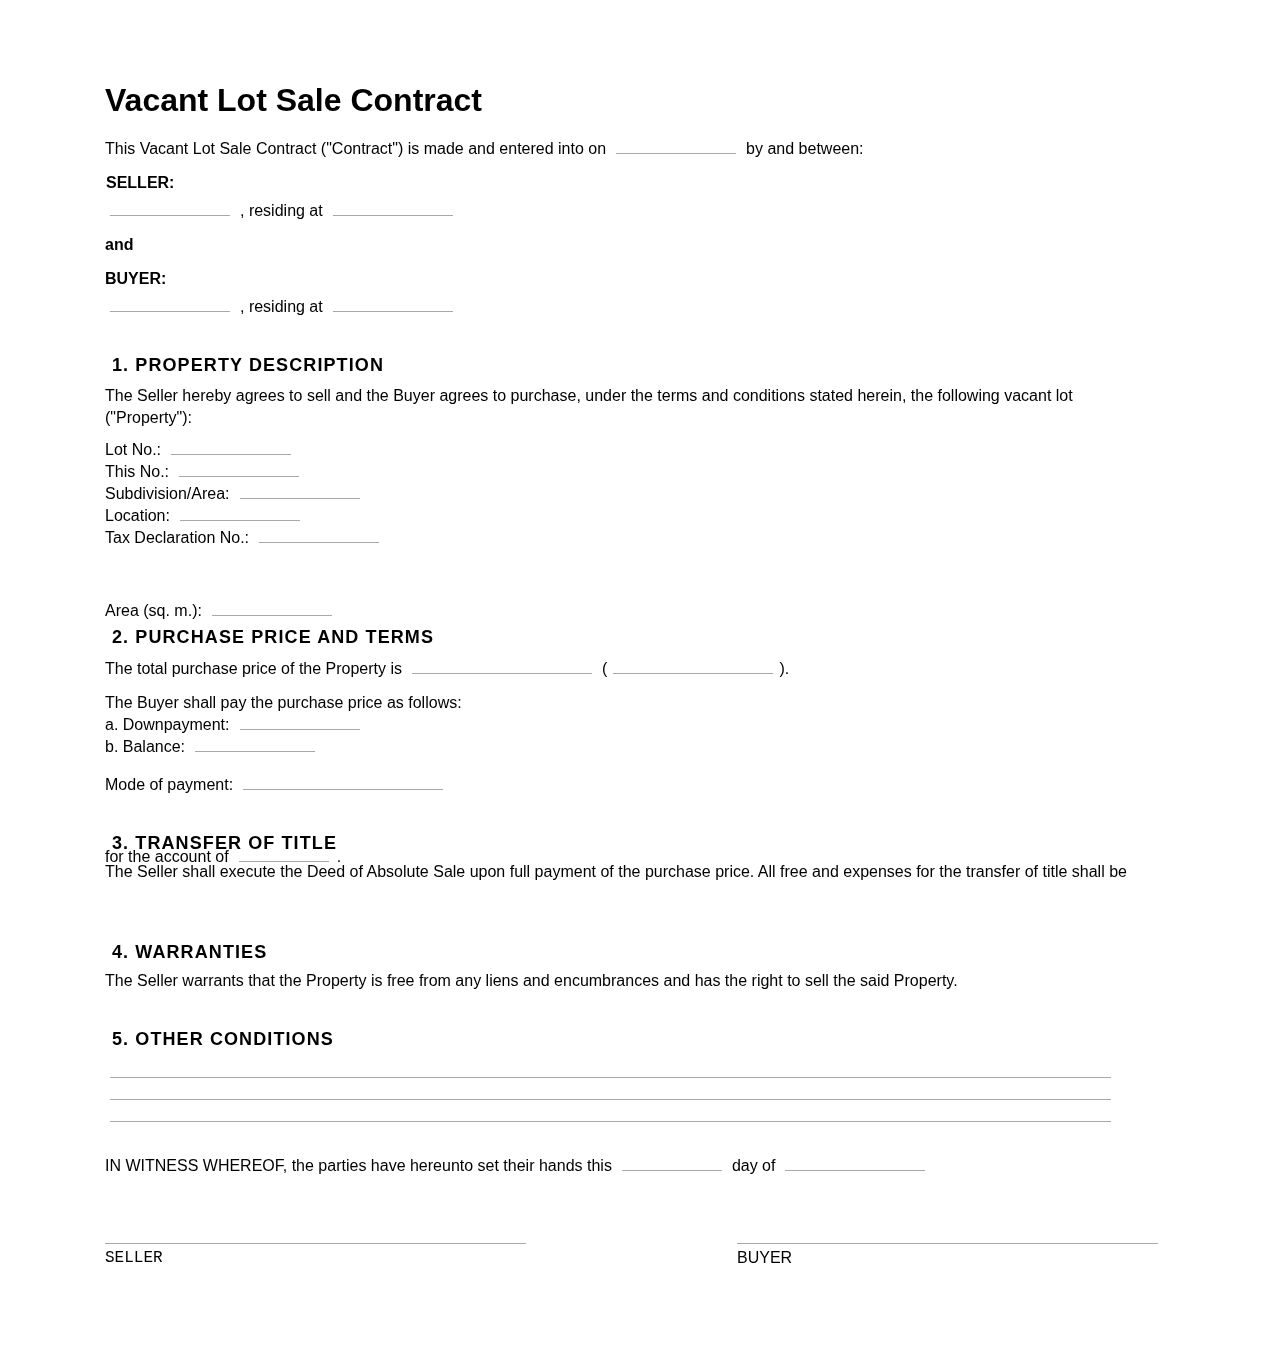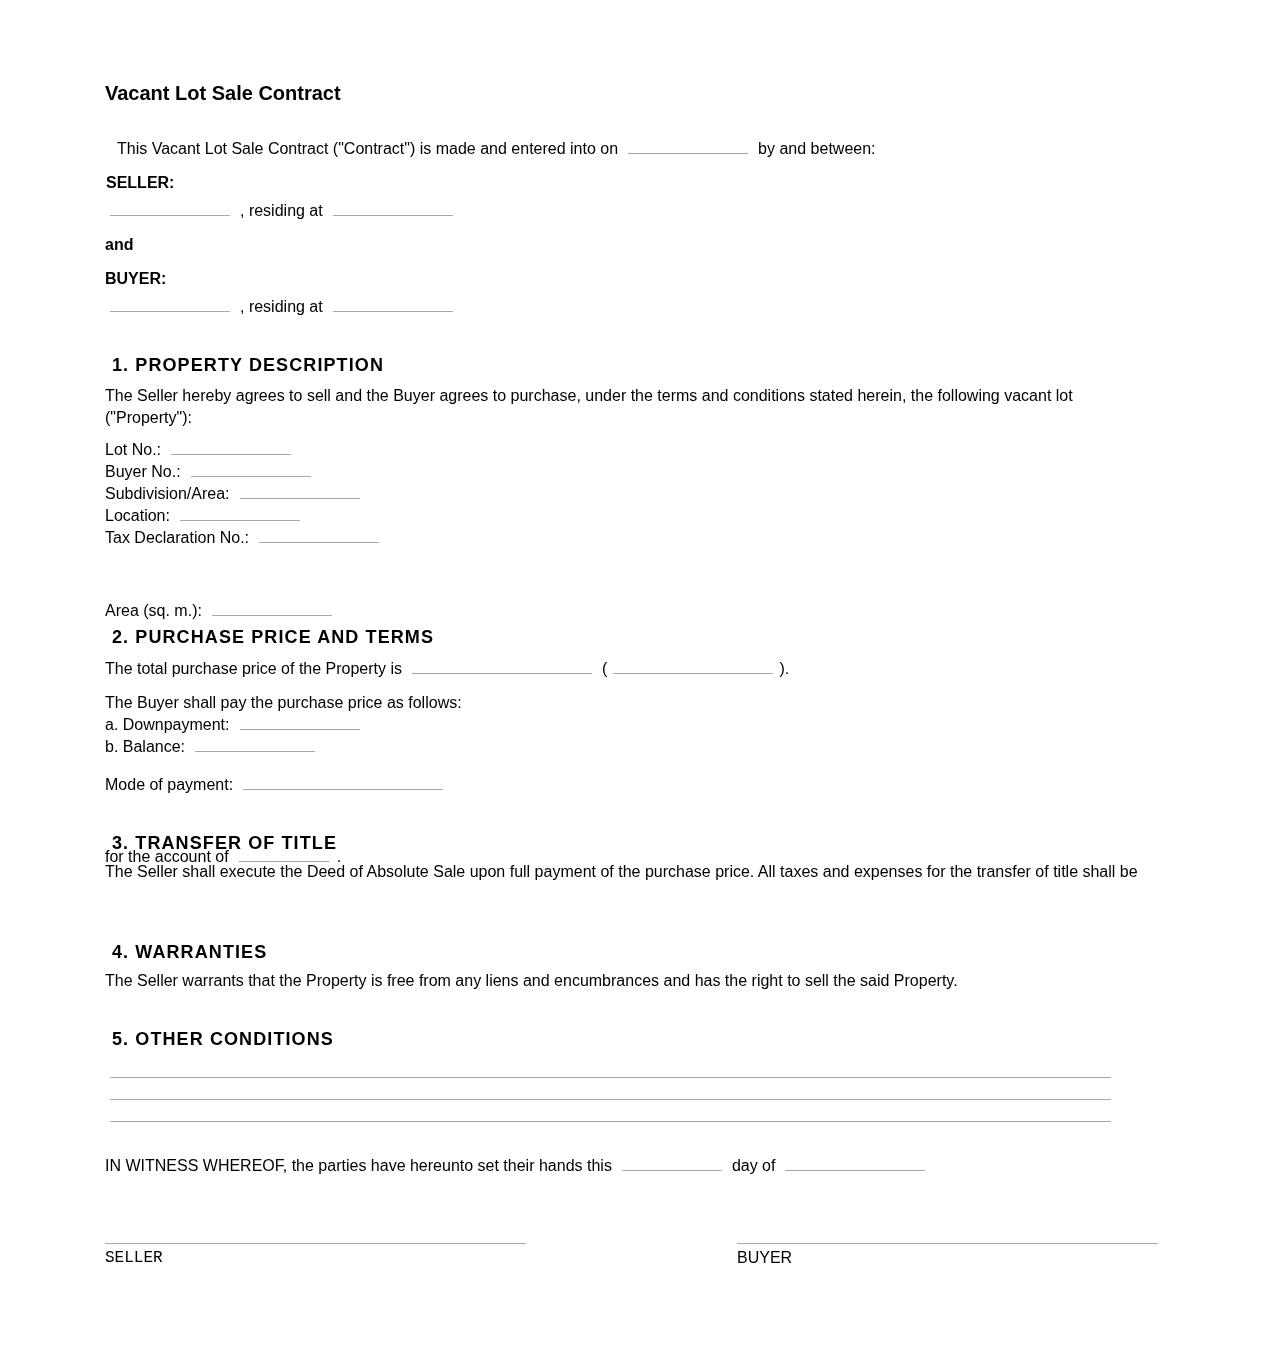--- a/index.html
+++ b/index.html
@@ -4,42 +4,42 @@
 <style>
   html, body { margin: 0; padding: 0; background: #ffffff; }
   body {
     width: 1263px; height: 1350px; position: relative; overflow: hidden;
     font-family: "Liberation Sans", sans-serif; color: #000; font-size: 16px;
   }
   .page { position: absolute; left: 105px; top: 0; width: 1053px; }
   .abs { position: absolute; white-space: nowrap; }
   h1 {
     position: absolute; left: 0; top: 82px; margin: 0;
-    font-size: 20px; font-weight: bold; letter-spacing: 0px;
+    font-size: 32px; font-weight: bold; letter-spacing: 0px;
   }
   .h2 {
     position: absolute; left: 0; margin: 7px; font-size: 18px; font-weight: bold;
     letter-spacing: 1.1px;
   }
   .bold { font-weight: bold; }
   .blank {
     display: inline-block; border-bottom: 1.5px solid #a8a8a8; height: 1px;
     vertical-align: baseline; margin: 0 10px;
   }
   .line { position: absolute; border-top: 1.5px solid #a8a8a8; height: 0; }
   p.para { position: absolute; left: 0; margin: 0; line-height: 22px; width: 1045px; white-space: normal; }
 </style>
 </head>
 <body>
 
 <div class="page">
 
   <h1>Vacant Lot Sale Contract</h1>
 
-  <div class="abs" style="top:140px;left:12px;">
+  <div class="abs" style="top:140px;left:0;">
     <span>This Vacant Lot Sale Contract ("Contract") is made and entered into on</span><span class="blank" style="width:120px;"></span><span>by and between:</span>
   </div>
 
   <div class="abs bold" style="top:174px;left:1px;">SELLER:</div>
   <div class="abs" style="top:202px;left:-5px;">
     <span class="blank" style="width:120px;"></span><span>, residing at</span><span class="blank" style="width:120px;"></span>
   </div>
 
   <div class="abs bold" style="top:236px;left:0;">and</div>
 
@@ -48,21 +48,21 @@
     <span class="blank" style="width:120px;"></span><span>, residing at</span><span class="blank" style="width:120px;"></span>
   </div>
 
   <div class="h2" style="top:348px;">1. PROPERTY DESCRIPTION</div>
   <p class="para" style="top:385px;">The Seller hereby agrees to sell and the Buyer agrees to purchase, under the terms and conditions stated herein, the following vacant lot ("Property"):</p>
 
   <div class="abs" style="top:441px;left:0;">
     <span>Lot No.:</span><span class="blank" style="width:120px;"></span>
   </div>
   <div class="abs" style="top:463px;left:0;">
-    <span>Buyer No.:</span><span class="blank" style="width:120px;"></span>
+    <span>This No.:</span><span class="blank" style="width:120px;"></span>
   </div>
   <div class="abs" style="top:485px;left:0;">
     <span>Subdivision/Area:</span><span class="blank" style="width:120px;"></span>
   </div>
   <div class="abs" style="top:507px;left:0;">
     <span>Location:</span><span class="blank" style="width:120px;"></span>
   </div>
   <div class="abs" style="top:529px;left:0;">
     <span>Tax Declaration No.:</span><span class="blank" style="width:120px;"></span>
   </div>
@@ -79,21 +79,21 @@
     <span>a. Downpayment:</span><span class="blank" style="width:120px;"></span>
   </div>
   <div class="abs" style="top:738px;left:0;">
     <span>b. Balance:</span><span class="blank" style="width:120px;"></span>
   </div>
   <div class="abs" style="top:776px;left:0;">
     <span>Mode of payment:</span><span class="blank" style="width:200px;"></span>
   </div>
 
   <div class="h2" style="top:826px;">3. TRANSFER OF TITLE</div>
-  <div class="abs" style="top:863px;left:0;">The Seller shall execute the Deed of Absolute Sale upon full payment of the purchase price. All taxes and expenses for the transfer of title shall be</div>
+  <div class="abs" style="top:863px;left:0;">The Seller shall execute the Deed of Absolute Sale upon full payment of the purchase price. All free and expenses for the transfer of title shall be</div>
   <div class="abs" style="top:848px;left:0;">
     <span>for the account of</span><span class="blank" style="width:90px;margin:0 8px 0 10px;"></span><span>.</span>
   </div>
 
   <div class="h2" style="top:935px;">4. WARRANTIES</div>
   <div class="abs" style="top:972px;left:0;">The Seller warrants that the Property is free from any liens and encumbrances and has the right to sell the said Property.</div>
 
   <div class="h2" style="top:1022px;">5. OTHER CONDITIONS</div>
   <div class="line" style="top:1077px;left:5px;width:1001px;"></div>
   <div class="line" style="top:1099px;left:5px;width:1001px;"></div>

